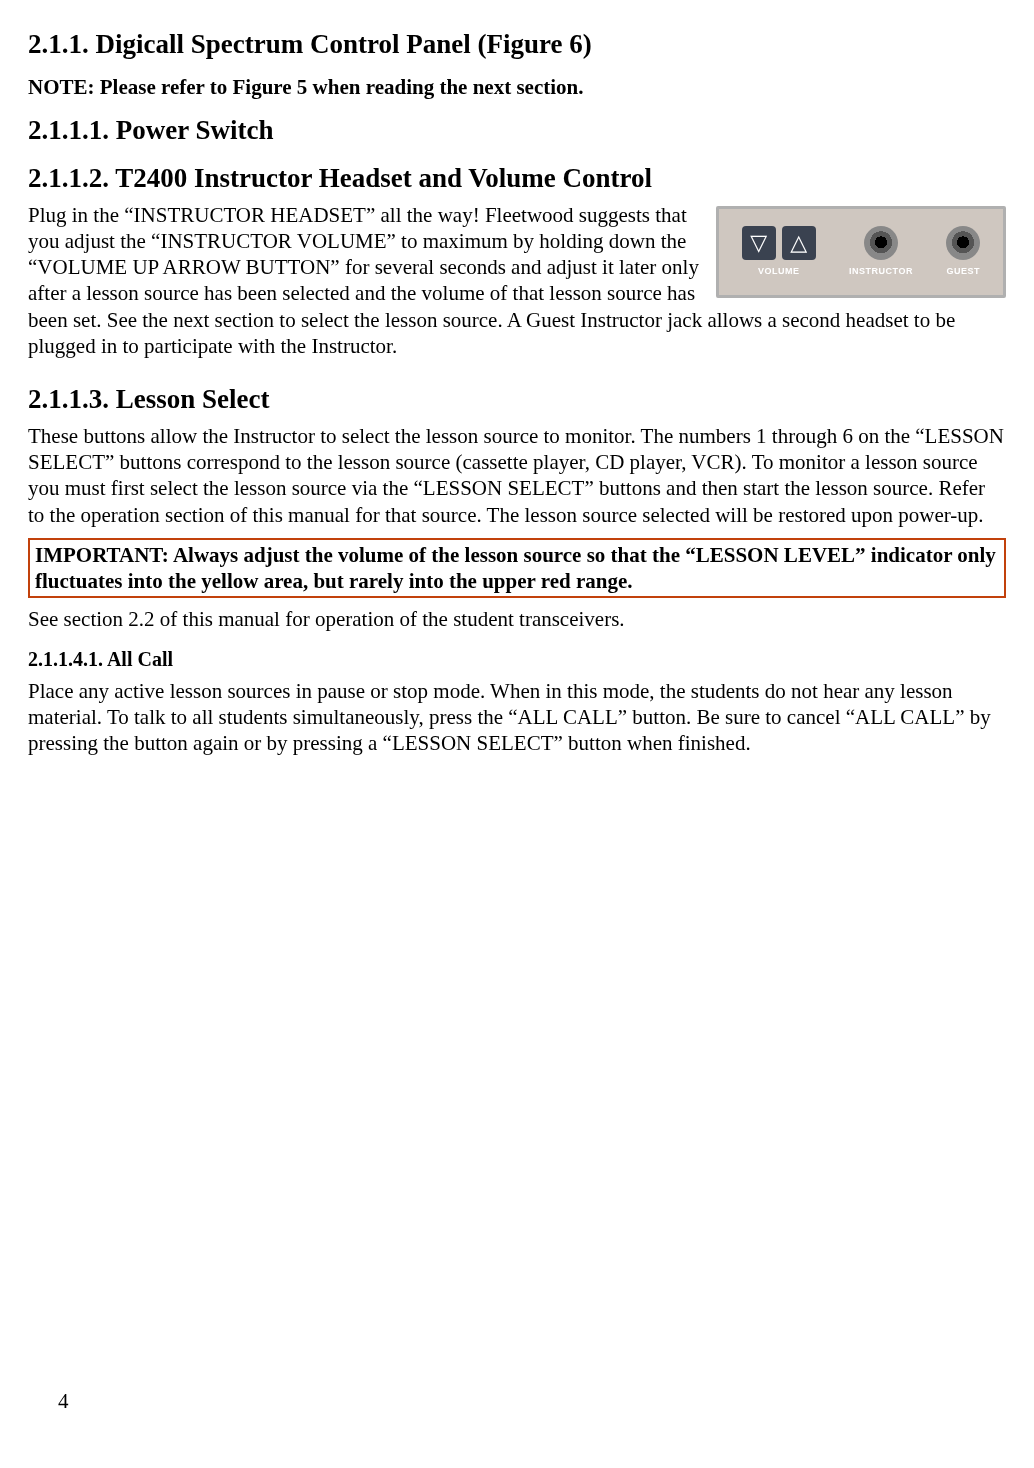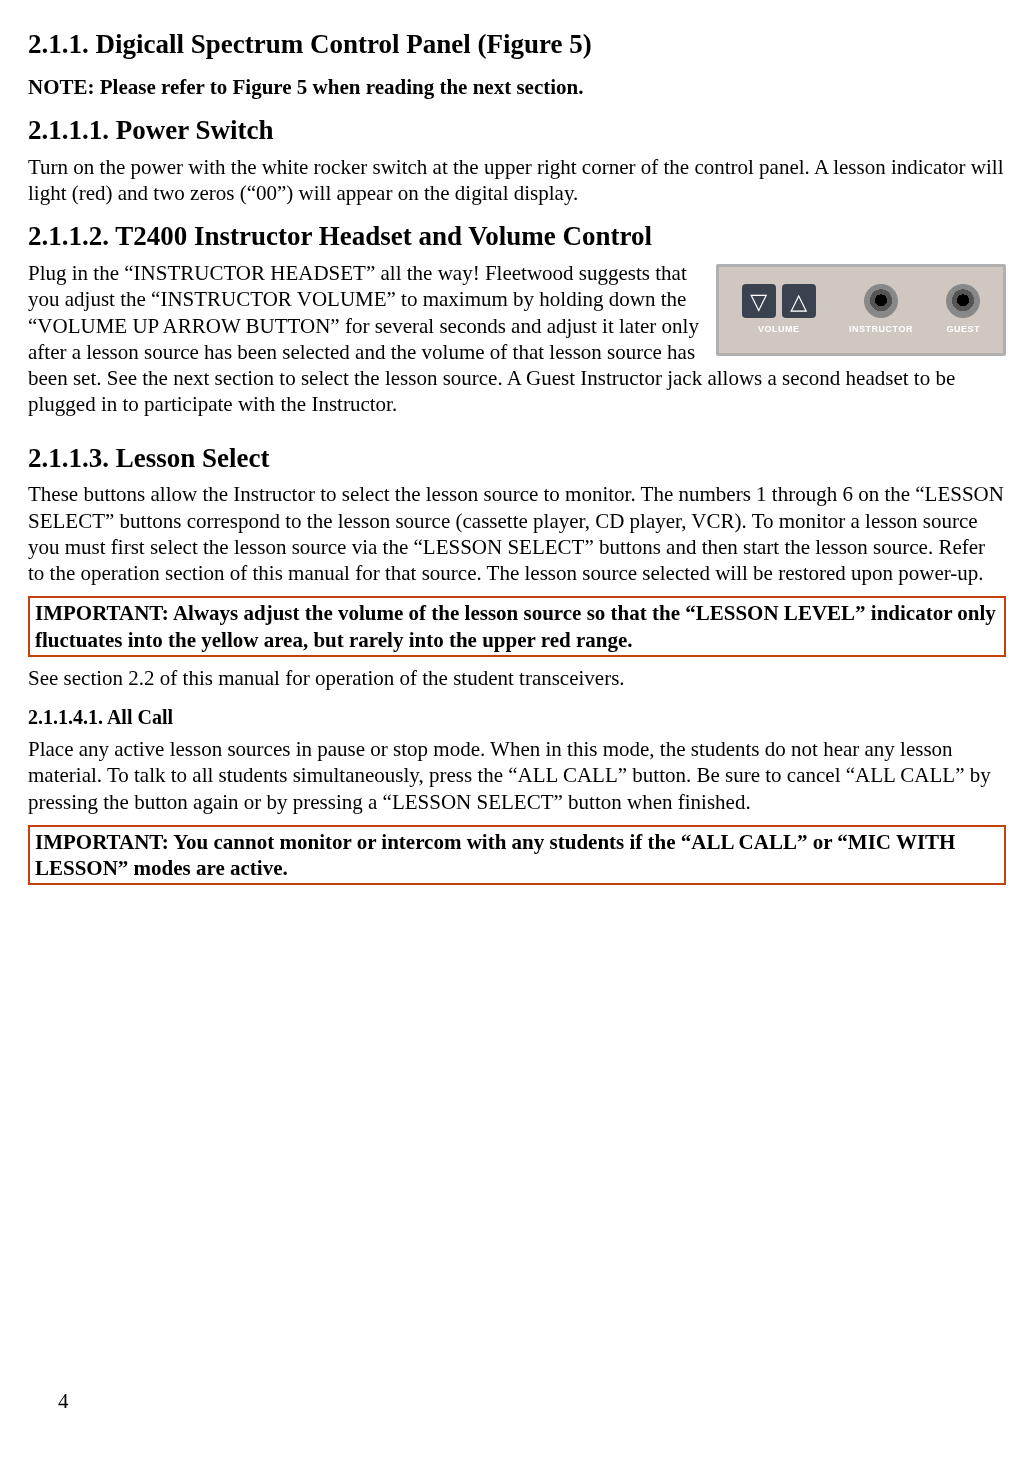--- a/index.html
+++ b/index.html
@@ -105,26 +105,25 @@
   }
   .page-wrap {
     position: relative;
     min-height: 1410px;
   }
 </style>
 </head>
 <body>
 <div class="page-wrap">
 
-<h1>2.1.1. Digicall Spectrum Control Panel (Figure 5)</h1>
+<h1>2.1.1. Digicall Spectrum Control Panel (Figure 6)</h1>
 
 <p class="bold">NOTE: Please refer to Figure 5 when reading the next section.</p>
 
 <h2>2.1.1.1. Power Switch</h2>
-<p>Turn on the power with the white rocker switch at the upper right corner of the control panel.  A lesson indicator will light (red) and two zeros (“00”) will appear on the digital display.</p>
 
 <h2>2.1.1.2. T2400 Instructor Headset and Volume Control</h2>
 
 <div class="clearfix">
   <div class="float-img">
     <div class="panel-group">
       <div class="vol-btns">
         <div class="vbtn">▽</div>
         <div class="vbtn">△</div>
       </div>
@@ -146,17 +145,16 @@
 <p>These buttons allow the Instructor to select the lesson source to monitor. The numbers 1 through 6 on the “LESSON SELECT” buttons correspond to the lesson source (cassette player, CD player, VCR). To monitor a lesson source you must first select the lesson source via the “LESSON SELECT” buttons and then start the lesson source.  Refer to the operation section of this manual for that source.  The lesson source selected will be restored upon power-up.</p>
 
 <div class="important-box">IMPORTANT: Always adjust the volume of the lesson source so that the “LESSON LEVEL” indicator only fluctuates into the yellow area, but rarely into the upper red range.</div>
 
 <p>See section 2.2 of this manual for operation of the student transceivers.</p>
 
 
 <h3>2.1.1.4.1.  All Call</h3>
 <p>Place any active lesson sources in pause or stop mode. When in this mode, the students do not hear any lesson material. To talk to all students simultaneously, press the  “ALL CALL” button. Be sure to cancel “ALL CALL” by pressing the button again or by pressing a “LESSON SELECT” button when finished.</p>
 
-<div class="important-box">IMPORTANT: You cannot monitor or intercom with any students if the “ALL CALL” or “MIC WITH LESSON” modes are active.</div>
 
 <div class="page-num">4</div>
 
 </div>
 
 </body></html>

